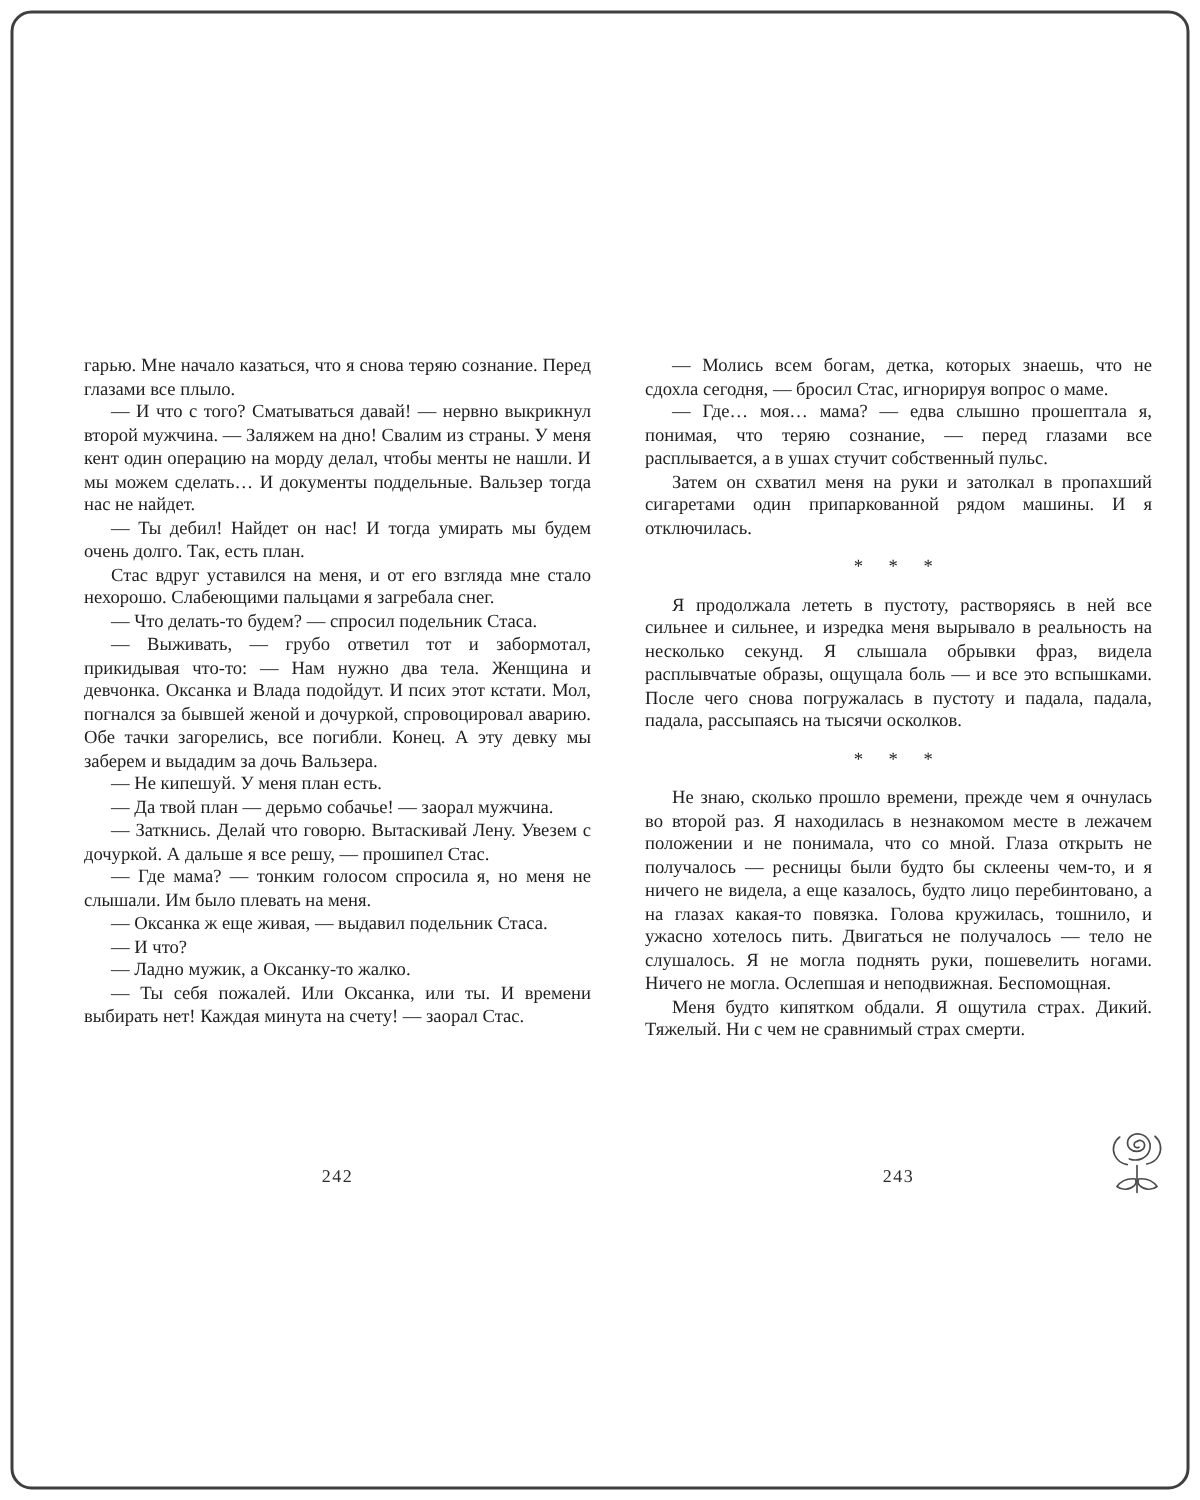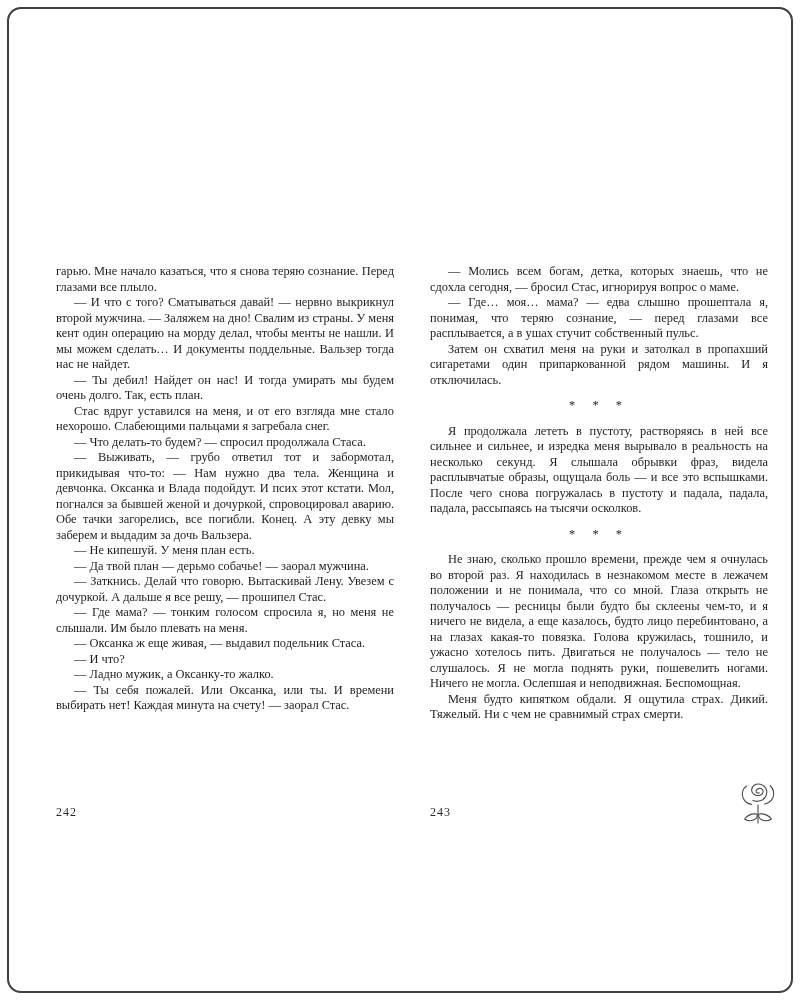--- a/index.html
+++ b/index.html
@@ -16,21 +16,20 @@
     position: absolute;
     inset: 7px;
     border: 2px solid #3f3f3f;
     border-radius: 14px;
     background: #ffffff;
   }
   .spread {
     display: flex;
     gap: 36px;
     padding: 227px 0 0 47px;
-    margin-top: 28px;
   }
   .page {
     width: 338px;
     height: 556px;
     position: relative;
   }
   .page-body {
     font-size: 12.4px;
     line-height: 15.5px;
     text-align: justify;
@@ -45,20 +44,21 @@
   .separator {
     margin: 10px 0;
     text-align: center;
     text-indent: 0;
     letter-spacing: 7px;
     font-size: 12.4px;
   }
   .page-number {
     position: absolute;
     bottom: 0; left: 0; right: 0;
+    text-align: center;
     font-size: 12px;
     letter-spacing: 1px;
     color: #2a2a2a;
   }
   .rose {
     position: absolute;
     right: -16px;
     bottom: -10px;
     width: 52px;
     height: 56px;
@@ -70,21 +70,21 @@
 
 <div class="frame">
   <div class="spread">
 
     <section class="page" lang="ru">
       <div class="page-body">
           <p class="para no-indent">гарью. Мне начало казаться, что я снова теряю сознание. Перед глазами все плыло.</p>
           <p class="para">— И что с того? Сматываться давай! — нервно выкрикнул второй мужчина. — Заляжем на дно! Свалим из страны. У меня кент один операцию на морду делал, чтобы менты не нашли. И мы можем сделать… И документы поддельные. Вальзер тогда нас не найдет.</p>
           <p class="para">— Ты дебил! Найдет он нас! И тогда умирать мы будем очень долго. Так, есть план.</p>
           <p class="para">Стас вдруг уставился на меня, и от его взгляда мне стало нехорошо. Слабеющими пальцами я загребала снег.</p>
-          <p class="para">— Что делать-то будем? — спросил продолжала Стаса.</p>
+          <p class="para">— Что делать-то будем? — спросил подельник Стаса.</p>
           <p class="para">— Выживать, — грубо ответил тот и забормотал, прикидывая что-то: — Нам нужно два тела. Женщина и девчонка. Оксанка и Влада подойдут. И псих этот кстати. Мол, погнался за бывшей женой и дочуркой, спровоцировал аварию. Обе тачки загорелись, все погибли. Конец. А эту девку мы заберем и выдадим за дочь Вальзера.</p>
           <p class="para">— Не кипешуй. У меня план есть.</p>
           <p class="para">— Да твой план — дерьмо собачье! — заорал мужчина.</p>
           <p class="para">— Заткнись. Делай что говорю. Вытаскивай Лену. Увезем с дочуркой. А дальше я все решу, — прошипел Стас.</p>
           <p class="para">— Где мама? — тонким голосом спросила я, но меня не слышали. Им было плевать на меня.</p>
           <p class="para">— Оксанка ж еще живая, — выдавил подельник Стаса.</p>
           <p class="para">— И что?</p>
           <p class="para">— Ладно мужик, а Оксанку-то жалко.</p>
           <p class="para">— Ты себя пожалей. Или Оксанка, или ты. И времени выбирать нет! Каждая минута на счету! — заорал Стас.</p>
         </div>

